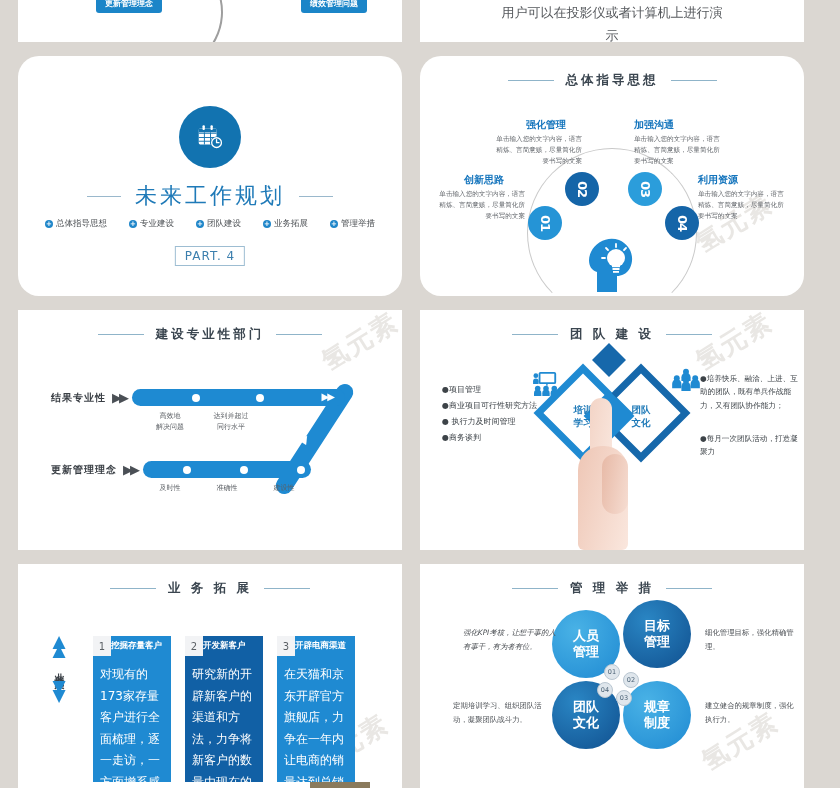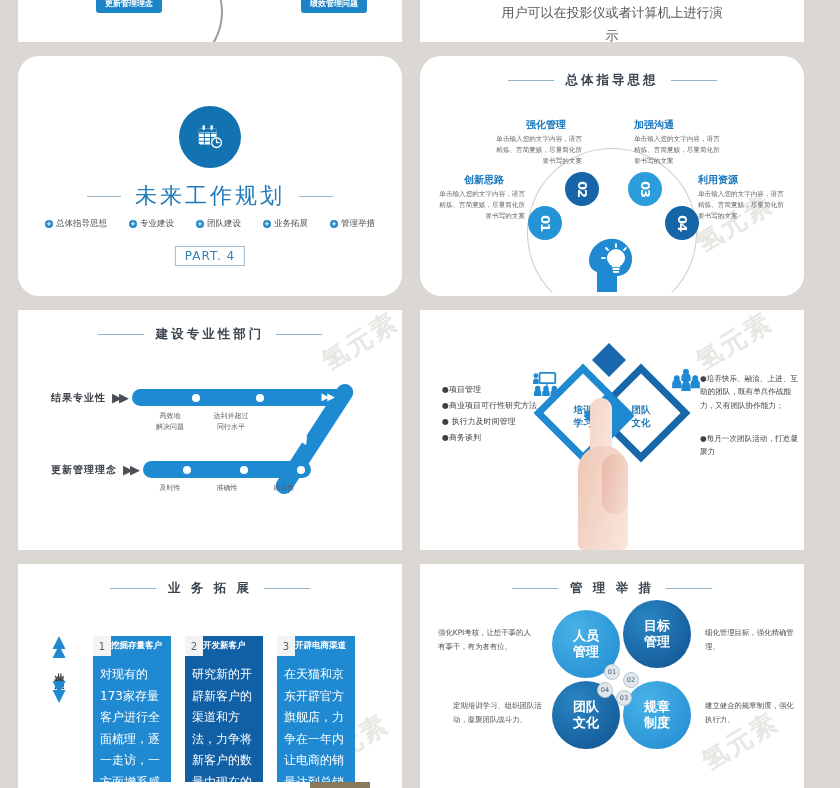--- a/index.html
+++ b/index.html
@@ -359,20 +359,25 @@
         <span class="pd-node" style="left:60%;"></span>
         <span class="pd-node" style="left:94%;"></span>
       </span>
     </div>
     <div class="pd-cap" style="left:152px; top:173px;">及时性</div>
     <div class="pd-cap" style="left:209px; top:173px;">准确性</div>
     <div class="pd-cap" style="left:266px; top:173px;">建设性</div>
   </div>
 
   <div class="slide col-r row-2">
+    <div class="sl-head">
+      <span class="ln"></span>
+      <span class="ttl">团 队 建 设</span>
+      <span class="ln"></span>
+    </div>
 
     <div class="wm" style="left:272px; top:14px; font-size:26px;">氢元素</div>
 
     <div class="tb-list" style="left:22px; top:72px;">
       <div>●项目管理</div>
       <div>●商业项目可行性研究方法</div>
       <div>● 执行力及时间管理</div>
       <div>●商务谈判</div>
     </div>
 
@@ -482,21 +487,21 @@
     <div class="mm-circle" style="left:203px; top:117px; width:68px; height:68px; background:radial-gradient(circle at 35% 30%, #49b2e6, #1f8ad2);">规章
 制度</div>
     <div class="mm-circle" style="left:132px; top:117px; width:68px; height:68px; background:radial-gradient(circle at 35% 30%, #2a86c4, #10508f);">团队
 文化</div>
 
     <div class="mm-badge" style="left:184px; top:100px;">01</div>
     <div class="mm-badge" style="left:203px; top:108px;">02</div>
     <div class="mm-badge" style="left:196px; top:126px;">03</div>
     <div class="mm-badge" style="left:177px; top:118px;">04</div>
 
-    <div class="mm-text" style="left:18px; top:62px;">强化KPI考核，让想干事的人有事干，有为者有位。</div>
+    <div class="mm-text" style="left:43px; top:62px;font-style:italic;">强化KPI考核，让想干事的人有事干，有为者有位。</div>
     <div class="mm-text" style="left:285px; top:62px;">细化管理目标，强化精确管理。</div>
     <div class="mm-text" style="left:33px; top:135px;">定期培训学习、组织团队活动，凝聚团队战斗力。</div>
     <div class="mm-text" style="left:285px; top:135px;">建立健合的规章制度，强化执行力。</div>
   </div>
 
   <div style="position:absolute; left:18px; top:782px; width:384px; height:6px; background:#fff;"></div>
   <div style="position:absolute; left:420px; top:782px; width:384px; height:6px; background:#fff;"></div>
   <div style="position:absolute; left:310px; top:782px; width:60px; height:6px; background:#8a7a5c;"></div>
 </div>
 

